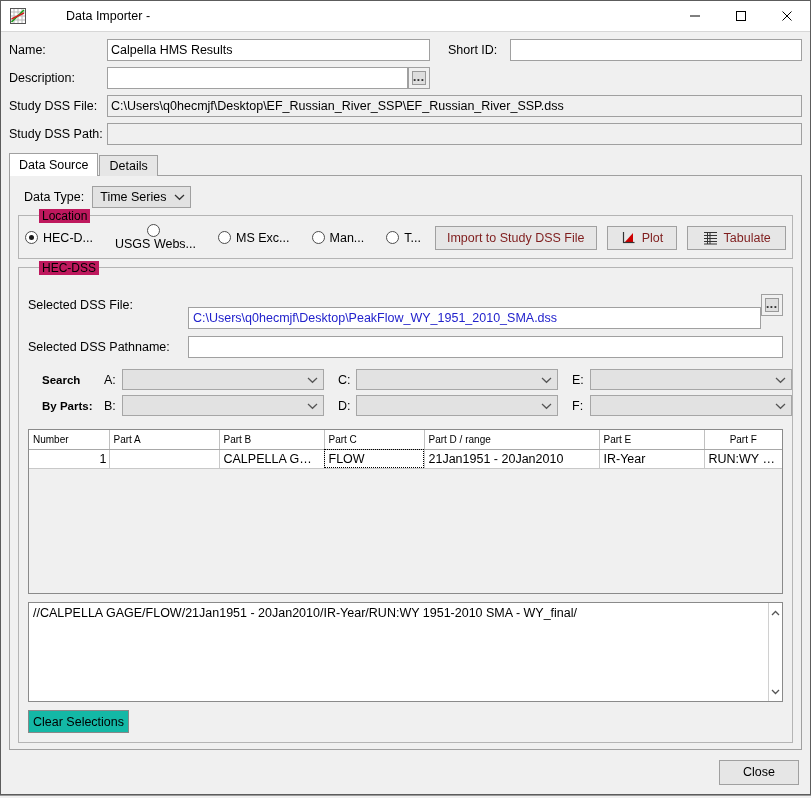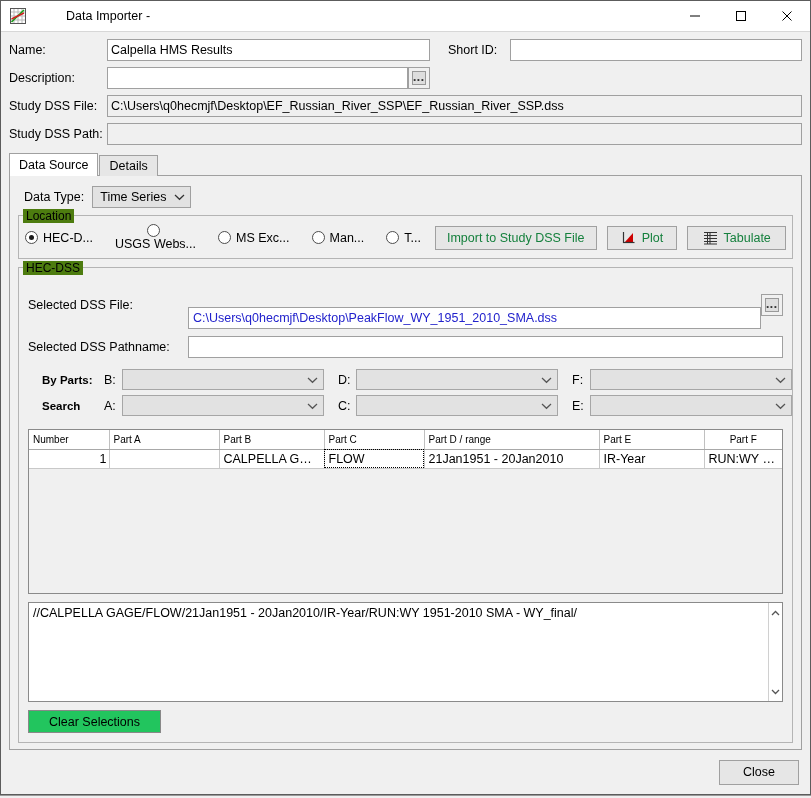--- a/index.html
+++ b/index.html
@@ -164,22 +164,22 @@
   .combo .caret { margin-left: 8px; display:flex; }
   
   .group {
     border: 1px solid #b4b4b4;
     position: relative;
     box-sizing: border-box;
     padding: 10px 8px 8px 8px;
   }
   .group > .gtitle {
     position: absolute;
-    top: -7px; left: 4px;
-    background: #4d7c0f;
+    top: -7px; left: 20px;
+    background: #be185d;
     padding: 0 3px;
     font-size: 12px;
   }
   .location-group { margin: 0 0 8px 0; padding: 8px 6px 7px 6px; }
   .loc-row { display: flex; align-items: center; }
   .radio-item {
     display: flex; align-items: center;
     margin-right: 10px;
     font-size: 12.5px;
     white-space: nowrap;
@@ -205,21 +205,21 @@
   .btn {
     border: 1px solid #a0a0a0;
     background: #e6e6e6;
     font-family: "Liberation Sans", sans-serif;
     font-size: 12.5px;
     height: 24px;
     box-sizing: border-box;
     padding: 0 11px;
     display: flex; align-items: center; justify-content: center;
     white-space: nowrap;
-    color: #15803d;
+    color: #7f1d1d;
   }
   .btn .bicon { margin-right: 6px; display: flex; align-items: center; }
   
   .dss-group { flex: 1; display: flex; flex-direction: column; padding: 12px 9px 9px 9px; }
   .dss-row { display: flex; align-items: center; margin-bottom: 7px; }
   .dss-label { font-size: 12.5px; flex: none; }
   .link-field {
     border: 1px solid #a0a0a0;
     background: #fff;
     height: 22px;
@@ -324,24 +324,24 @@
     justify-content: space-between;
     align-items: center;
     padding: 3px 0;
     box-sizing: border-box;
     flex: none;
   }
   
   .clear-row { margin-top: 8px; flex: none; display: flex; }
   .btn-clear {
     border: 1px solid #888;
-    background: #22c55e;
+    background: #14b8a6;
     font-size: 12.5px;
     height: 23px;
-    padding: 0 20px;
+    padding: 0 4px;
     display: flex; align-items: center;
     box-sizing: border-box;
   }
   .footer {
     flex: none;
     height: 44px;
     display: flex;
     align-items: center;
     justify-content: flex-end;
     padding-right: 11px;
@@ -526,70 +526,70 @@
         </div>
       </div>
 
       <div class="dss-row">
         <span class="dss-label" style="width:160px;">Selected DSS Pathname:</span>
         <div class="tfield" style="flex:1;"></div>
       </div>
 
       <div class="parts">
         <div class="parts-row">
+          <span class="parts-lbl">Search</span>
+          <span class="part-key">A:</span>
+          <div class="part-combo">
+            <span></span>
+            <span>
+              <svg width="11" height="8" viewBox="0 0 11 8">
+                  <path d="M1 2 L5.5 6.3 L10 2" fill="none" stroke="#555" stroke-width="1.2"></path>
+                </svg>
+            </span>
+          </div>
+          <span class="part-key">C:</span>
+          <div class="part-combo">
+            <span></span>
+            <span>
+              <svg width="11" height="8" viewBox="0 0 11 8">
+                  <path d="M1 2 L5.5 6.3 L10 2" fill="none" stroke="#555" stroke-width="1.2"></path>
+                </svg>
+            </span>
+          </div>
+          <span class="part-key">E:</span>
+          <div class="part-combo" style="margin-right:0;">
+            <span></span>
+            <span>
+              <svg width="11" height="8" viewBox="0 0 11 8">
+                  <path d="M1 2 L5.5 6.3 L10 2" fill="none" stroke="#555" stroke-width="1.2"></path>
+                </svg>
+            </span>
+          </div>
+        </div>
+        <div class="parts-row">
           <span class="parts-lbl">By Parts:</span>
           <span class="part-key">B:</span>
           <div class="part-combo">
             <span></span>
             <span>
               <svg width="11" height="8" viewBox="0 0 11 8">
                   <path d="M1 2 L5.5 6.3 L10 2" fill="none" stroke="#555" stroke-width="1.2"></path>
                 </svg>
             </span>
           </div>
           <span class="part-key">D:</span>
           <div class="part-combo">
             <span></span>
             <span>
               <svg width="11" height="8" viewBox="0 0 11 8">
                   <path d="M1 2 L5.5 6.3 L10 2" fill="none" stroke="#555" stroke-width="1.2"></path>
                 </svg>
             </span>
           </div>
           <span class="part-key">F:</span>
-          <div class="part-combo" style="margin-right:0;">
-            <span></span>
-            <span>
-              <svg width="11" height="8" viewBox="0 0 11 8">
-                  <path d="M1 2 L5.5 6.3 L10 2" fill="none" stroke="#555" stroke-width="1.2"></path>
-                </svg>
-            </span>
-          </div>
-        </div>
-        <div class="parts-row">
-          <span class="parts-lbl">Search</span>
-          <span class="part-key">A:</span>
-          <div class="part-combo">
-            <span></span>
-            <span>
-              <svg width="11" height="8" viewBox="0 0 11 8">
-                  <path d="M1 2 L5.5 6.3 L10 2" fill="none" stroke="#555" stroke-width="1.2"></path>
-                </svg>
-            </span>
-          </div>
-          <span class="part-key">C:</span>
-          <div class="part-combo">
-            <span></span>
-            <span>
-              <svg width="11" height="8" viewBox="0 0 11 8">
-                  <path d="M1 2 L5.5 6.3 L10 2" fill="none" stroke="#555" stroke-width="1.2"></path>
-                </svg>
-            </span>
-          </div>
-          <span class="part-key">E:</span>
           <div class="part-combo" style="margin-right:0;">
             <span></span>
             <span>
               <svg width="11" height="8" viewBox="0 0 11 8">
                   <path d="M1 2 L5.5 6.3 L10 2" fill="none" stroke="#555" stroke-width="1.2"></path>
                 </svg>
             </span>
           </div>
         </div>
       </div>

